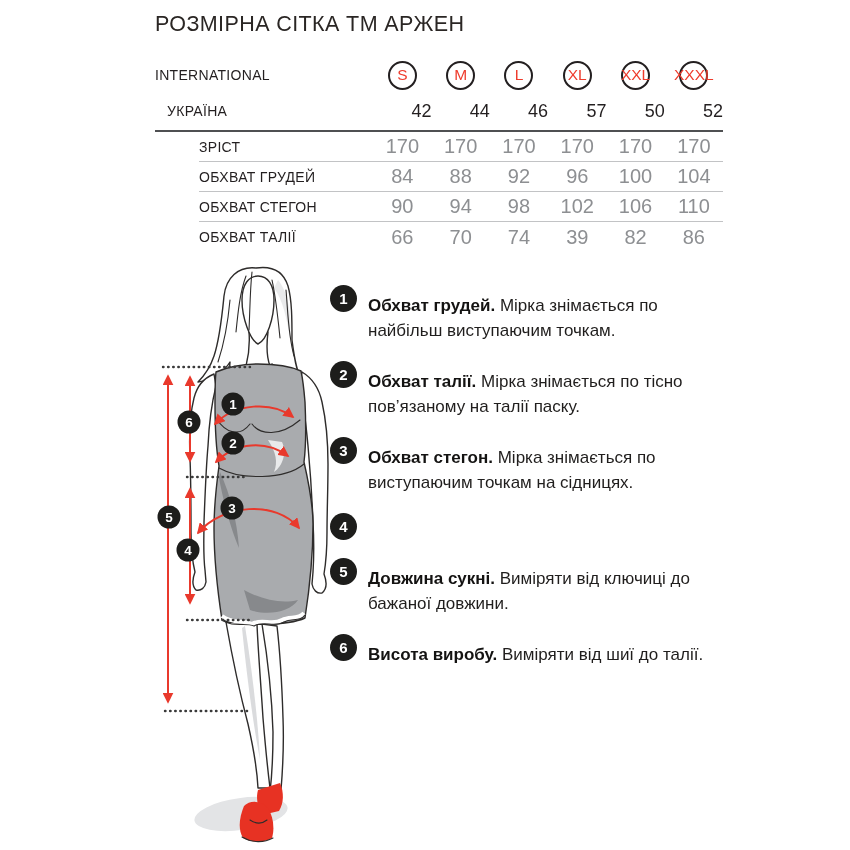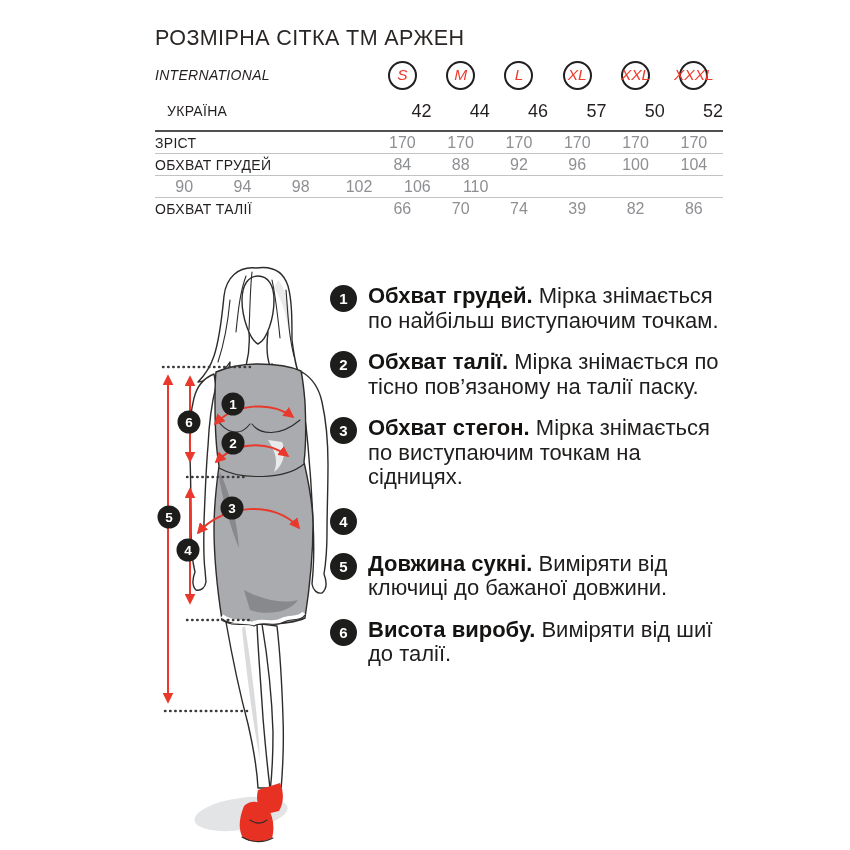--- a/index.html
+++ b/index.html
@@ -2,51 +2,51 @@
 <html><head>
 <meta charset="utf-8">
 <style>
   * { margin:0; padding:0; box-sizing:border-box; }
   html,body { background:#fff; }
   .page {
     position:relative; width:850px; height:850px; background:#ffffff;
     font-family:"Liberation Sans", sans-serif; overflow:hidden; color:#231f20;
   }
   .title {
-    position:absolute; left:155px; top:26px;
+    position:absolute; left:155px; top:12px;
     font-size:21.5px; font-weight:400; letter-spacing:.4px; color:#2a2624;
   }
 
   
   .size-table { position:absolute; left:155px; top:56px; width:568px; }
   .trow { display:flex; align-items:center; }
   .tlabel { flex:1; font-size:14px; letter-spacing:.3px; color:#231f20; }
   .tcell { width:58.3px; text-align:center; flex-shrink:0; }
-  .row-intl { height:38px;font-style:italic; }
+  .row-intl { height:38px; }
   .row-ukr  { height:34px;margin-left:12px; }
   .row-ukr .tcell { font-size:18px; color:#231f20;text-align:right; }
   .circle {
     display:inline-flex; align-items:center; justify-content:center;
     width:29px; height:29px; border:2px solid #231f20; border-radius:50%;
     color:#ee3b2c; font-size:15.5px; line-height:1; white-space:nowrap;
   }
   .tbody { border-top:2px solid #4f5052; margin-top:2px; }
-  .tbody .trow { height:22px; border-bottom:1px solid #c2c3c5; }
+  .tbody .trow { height:30px; border-bottom:1px solid #c2c3c5;margin-left:44px; }
   .tbody .trow:last-child { border-bottom:none; }
-  .tbody .tcell { font-size:16px; color:#8d8f92; }
+  .tbody .tcell { font-size:20px; color:#8d8f92; }
 
   
   .legend { position:absolute; left:330px; top:284px; width:404px; }
   .legend-item { display:flex; gap:11px; margin-bottom:17px; }
   .lbadge {
     width:27px; height:27px; border-radius:50%; background:#1d1d1b; color:#fff;
     font-size:15px; font-weight:700; display:flex; align-items:center;
     justify-content:center; flex-shrink:0; margin-top:1px;
   }
-  .ltext { width:358px; font-size:22px; line-height:24.5px; color:#201e1d; }
+  .ltext { width:358px; font-size:17px; line-height:24.5px; color:#201e1d;margin-top:10px; }
   .ltext b { font-weight:700; color:#141312; }
 
   
   .figure { position:absolute; left:130px; top:258px; }
   .figure text { font-family:"Liberation Sans", sans-serif; font-weight:700; fill:#ffffff; font-size:13.5px; text-anchor:middle; }
   .outline { fill:#ffffff; stroke:#2e2c2b; stroke-width:1.4; stroke-linejoin:round; }
   .strand  { fill:none; stroke:#2e2c2b; stroke-width:1.1; stroke-linecap:round; }
   .dress   { fill:#a9abae; stroke:#2e2c2b; stroke-width:1.4; stroke-linejoin:round; }
   .shade   { fill:#87898c; }
   .hilite  { fill:#e9eaeb; }
@@ -92,20 +92,21 @@
       <div class="trow">
         <div class="tlabel">ОБХВАТ ГРУДЕЙ</div>
         <div class="tcell">84</div>
         <div class="tcell">88</div>
         <div class="tcell">92</div>
         <div class="tcell">96</div>
         <div class="tcell">100</div>
         <div class="tcell">104</div>
       </div>
       <div class="trow">
+        <div class="tlabel">ОБХВАТ СТЕГОН</div>
         <div class="tcell">90</div>
         <div class="tcell">94</div>
         <div class="tcell">98</div>
         <div class="tcell">102</div>
         <div class="tcell">106</div>
         <div class="tcell">110</div>
       </div>
       <div class="trow">
         <div class="tlabel">ОБХВАТ ТАЛІЇ</div>
         <div class="tcell">66</div>

